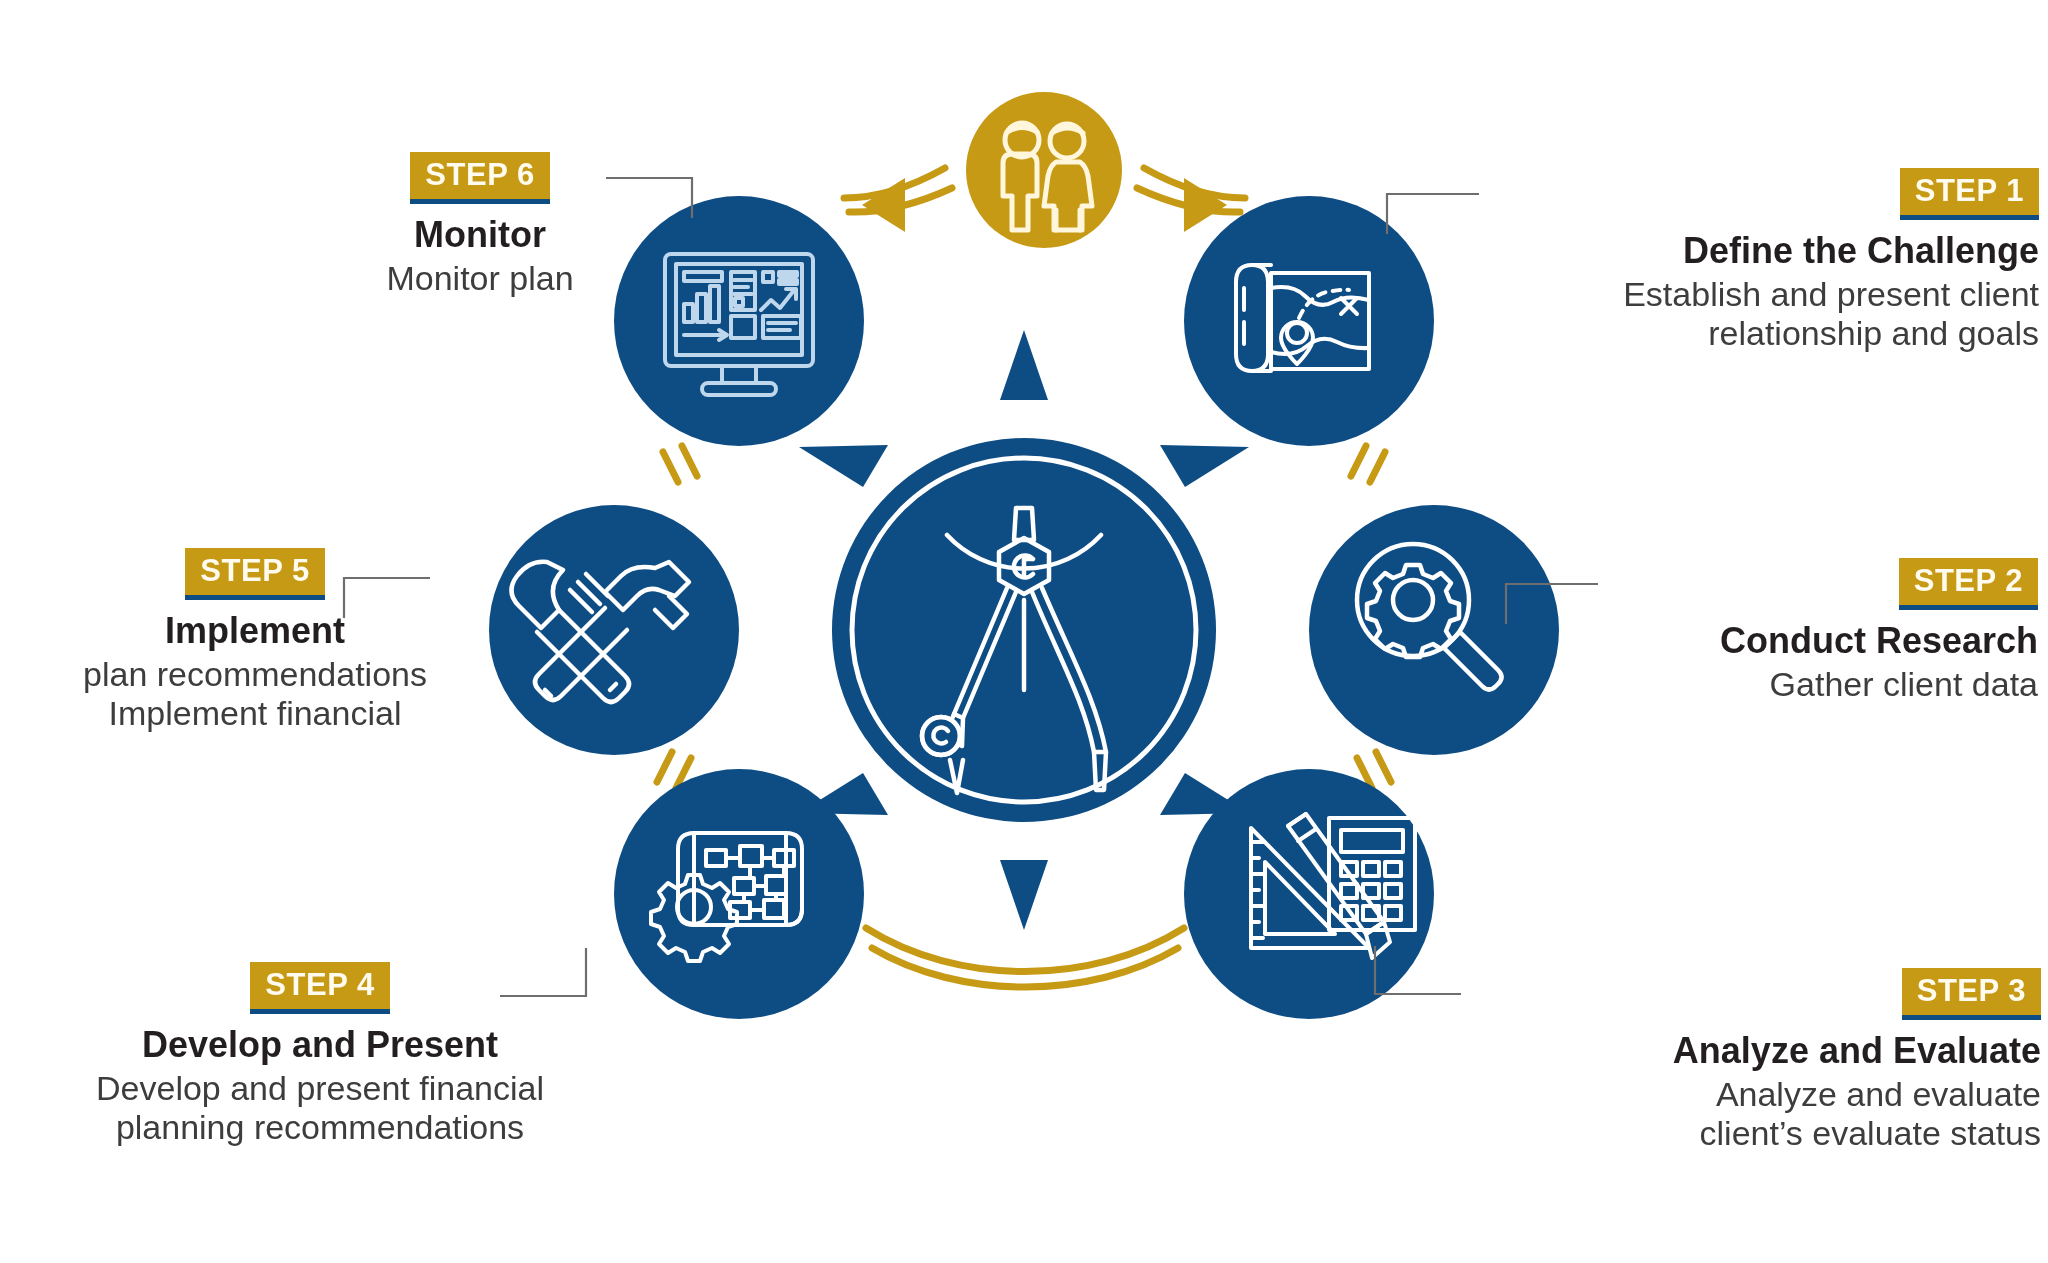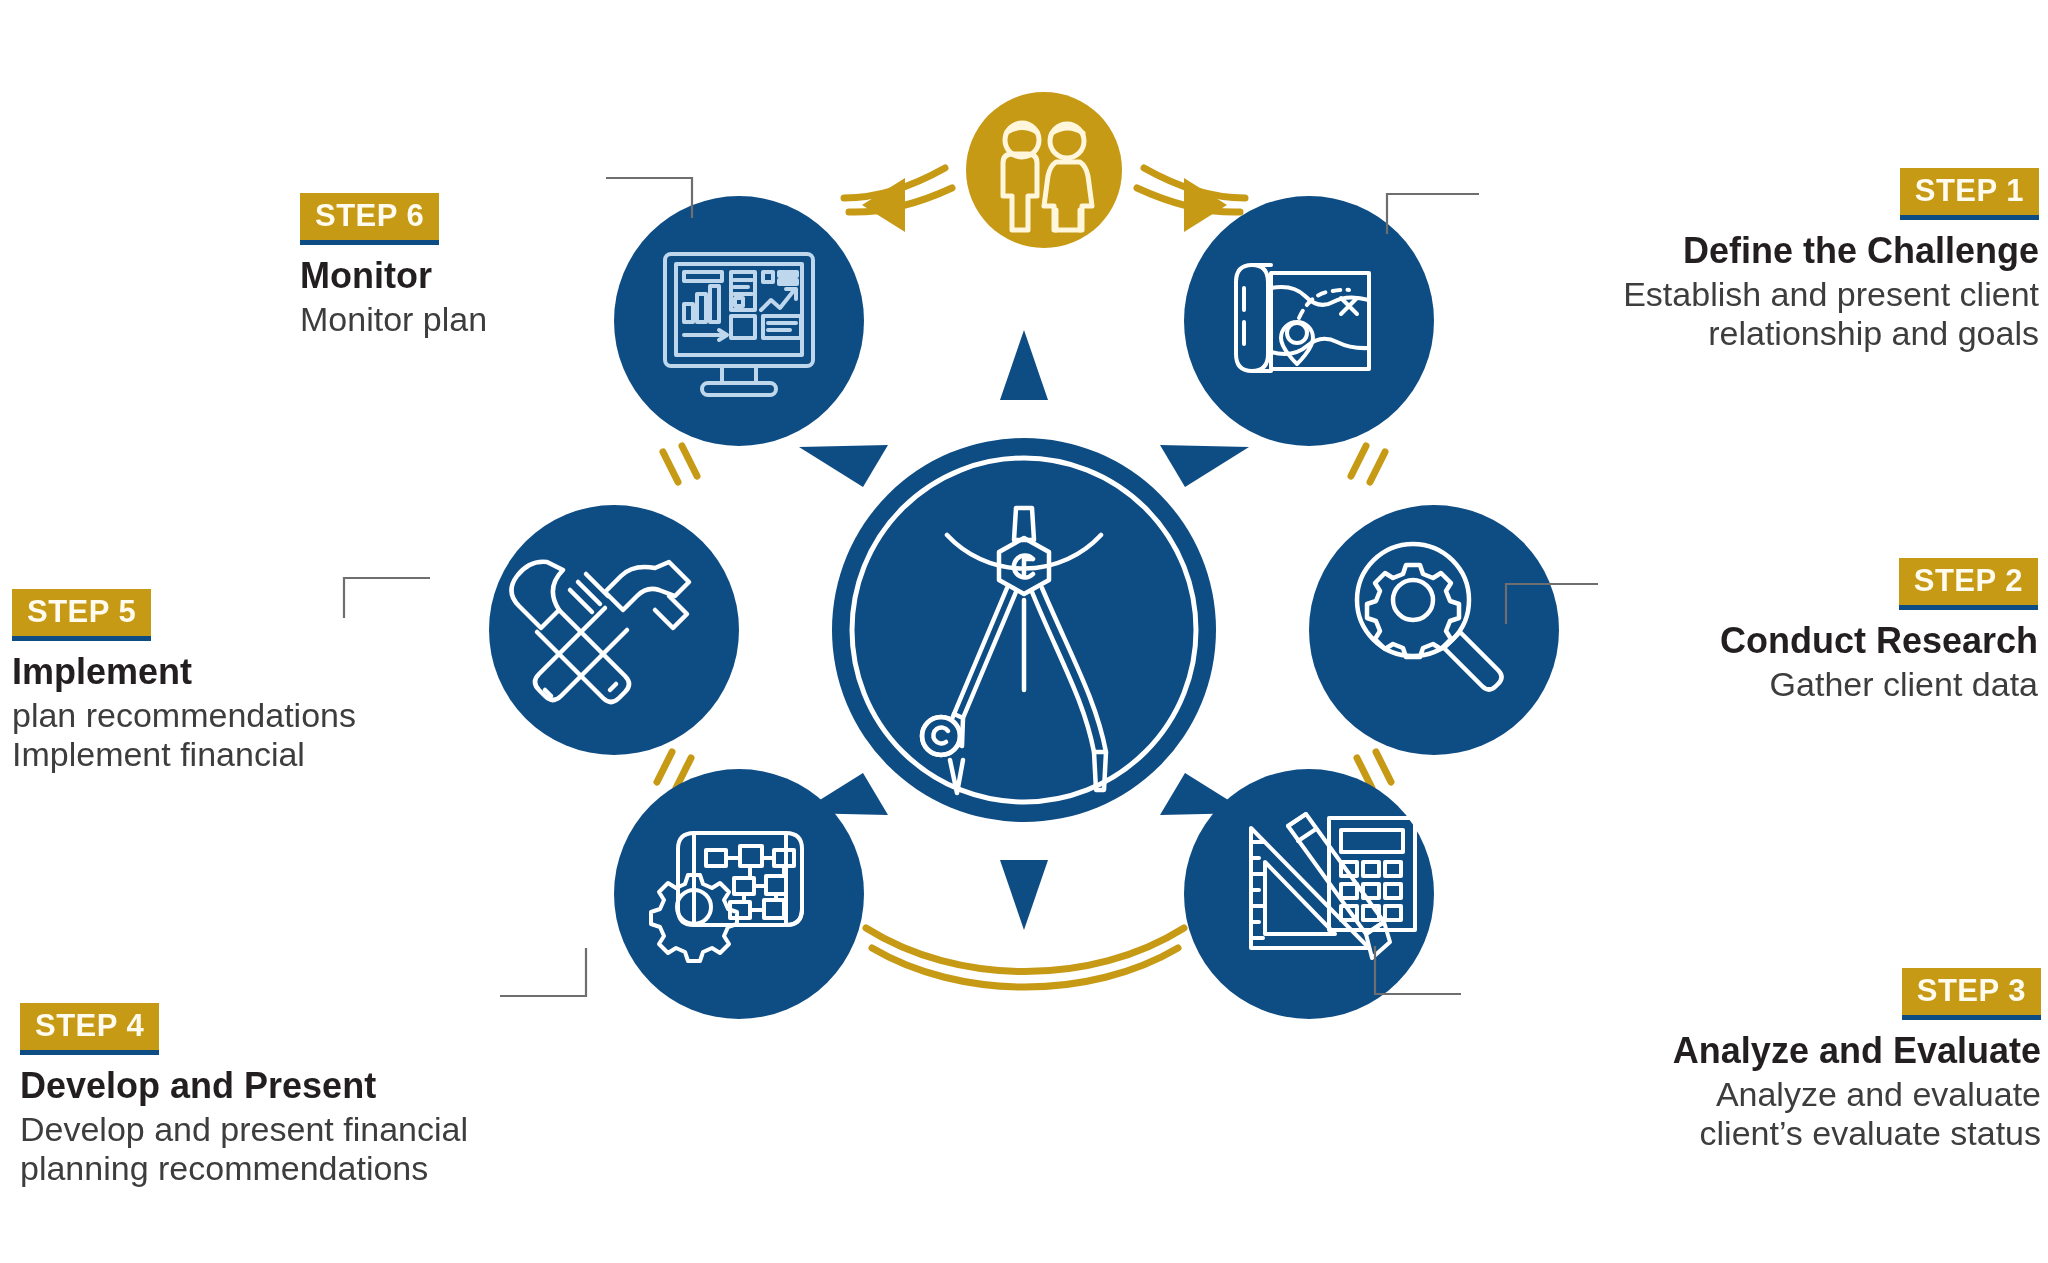--- a/index.html
+++ b/index.html
@@ -36,28 +36,28 @@
   }
   .title.wrap{white-space:normal;}
   .desc{
     font-size:34px;
     color:#3D3D3D;
     line-height:1.14;
     margin-top:4px;
     font-weight:300;
   }
   .align-left{text-align:right;}
-  .align-right{text-align:left;margin-top:41px;}
+  .align-right{text-align:center;}
 
   
   #step1{left:1479px;top:168px;width:560px;}
   #step2{left:1598px;top:558px;width:440px;}
   #step3{left:1461px;top:968px;width:580px;}
   #step4{left:20px;top:962px;width:600px;}
-  #step5{left:12px;top:548px;width:470px;}
+  #step5{left:20px;top:548px;width:470px;}
   #step6{left:300px;top:152px;width:360px;}
 </style>
 </head>
 <body>
 
 <div id="stage">
 
   <svg class="layer" viewBox="0 0 2048 1263">
     <defs>
 

